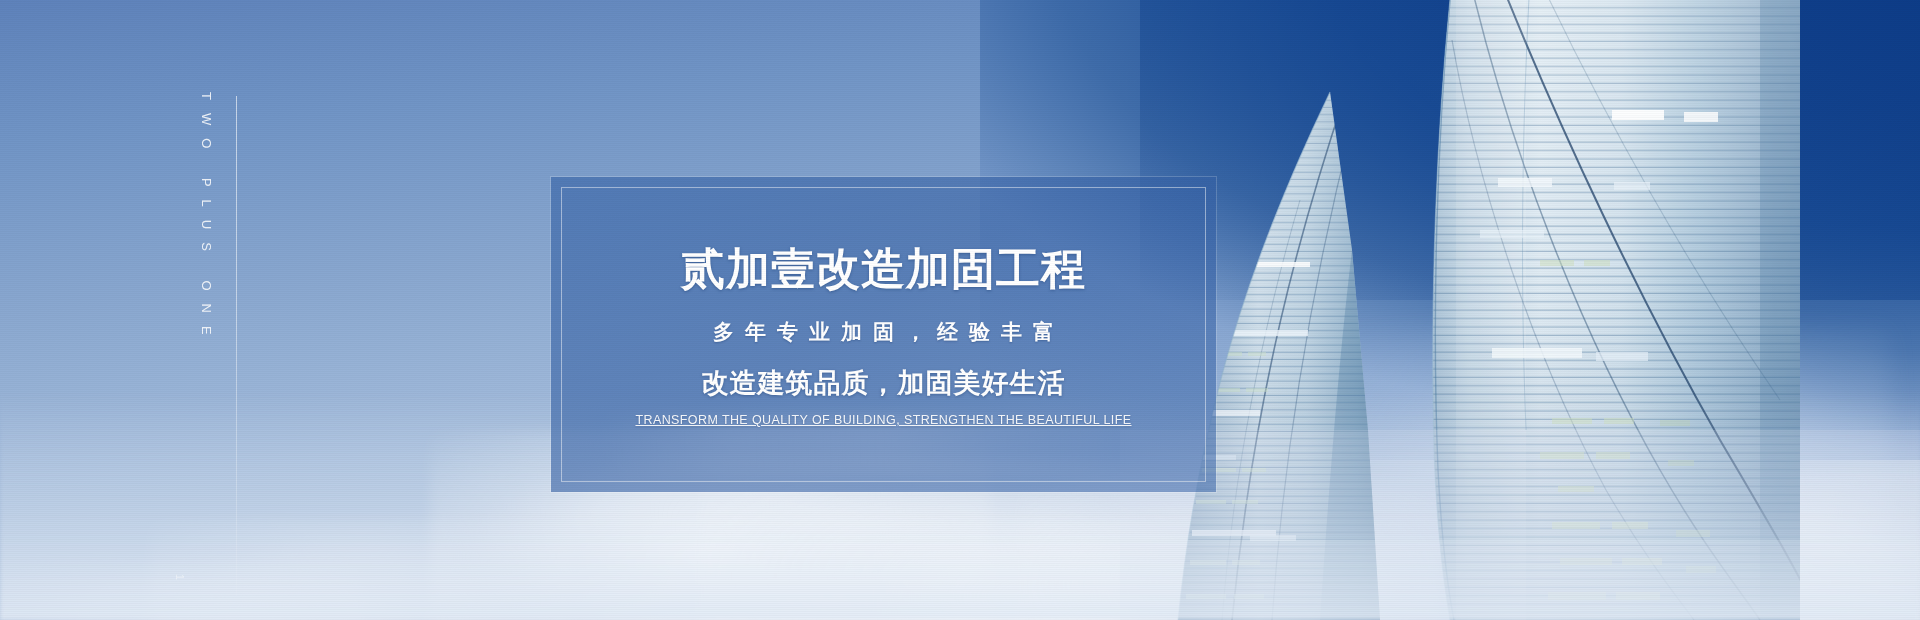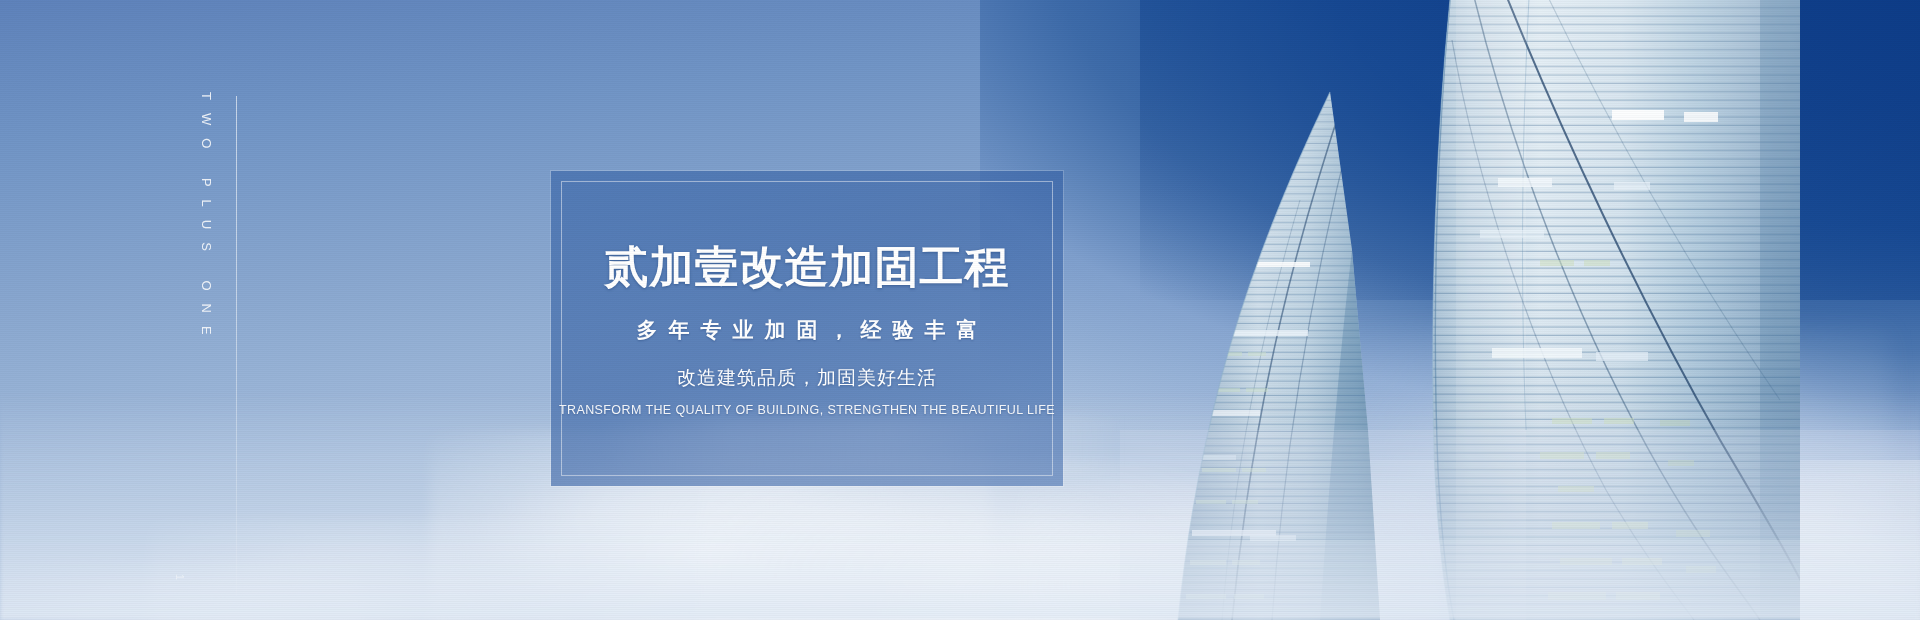--- a/index.html
+++ b/index.html
@@ -100,22 +100,22 @@
     transform-origin:left top;
     transform:rotate(90deg);
     color:rgba(255,255,255,0.5);
     font-size:11px;
     letter-spacing:2px;
   }
 
   
   #panel {
     position:absolute;
-    left:551px; top:171px;
-    width:512px; height:315px;
+    left:551px; top:177px;
+    width:665px; height:315px;
     background:linear-gradient(150deg,
       rgba(55,100,168,0.62) 0%,
       rgba(52,96,165,0.60) 45%,
       rgba(60,104,172,0.55) 100%);
     box-shadow:0 0 0 1px rgba(255,255,255,0.18);
     padding-left:48px;
   }
   #panel-inner {
     position:absolute; left:10px; top:10px; right:10px; bottom:10px;
     border:1px solid rgba(255,255,255,0.48);
@@ -140,35 +140,36 @@
     font-size:21px;
     font-weight:700;
     letter-spacing:11px;
     text-indent:11px;
     line-height:1;
     margin-top:30px;
     text-shadow:0 1px 2px rgba(10,40,90,0.3);
   }
   .t-slogan {
     color:#fff;
-    font-size:19px;
-    font-weight:400;
+    font-size:27px;
+    font-weight:700;
     letter-spacing:1px;
     line-height:1;
     margin-top:28px;
     text-shadow:0 1px 3px rgba(10,40,90,0.35);
   }
   .t-en {
     color:rgba(255,255,255,0.95);
     font-size:12.5px;
     font-weight:400;
     letter-spacing:0.4px;
     line-height:1;
     margin-top:17px;
     text-shadow:0 1px 2px rgba(10,40,90,0.28);
+    text-decoration:underline;
   }
 
   .grain {
     position:absolute; inset:0;
     opacity:.05;
     background-image:repeating-linear-gradient(0deg, rgba(0,0,0,.5) 0 1px, rgba(255,255,255,0) 1px 2px);
     pointer-events:none;
   }
 </style>
 </head>

